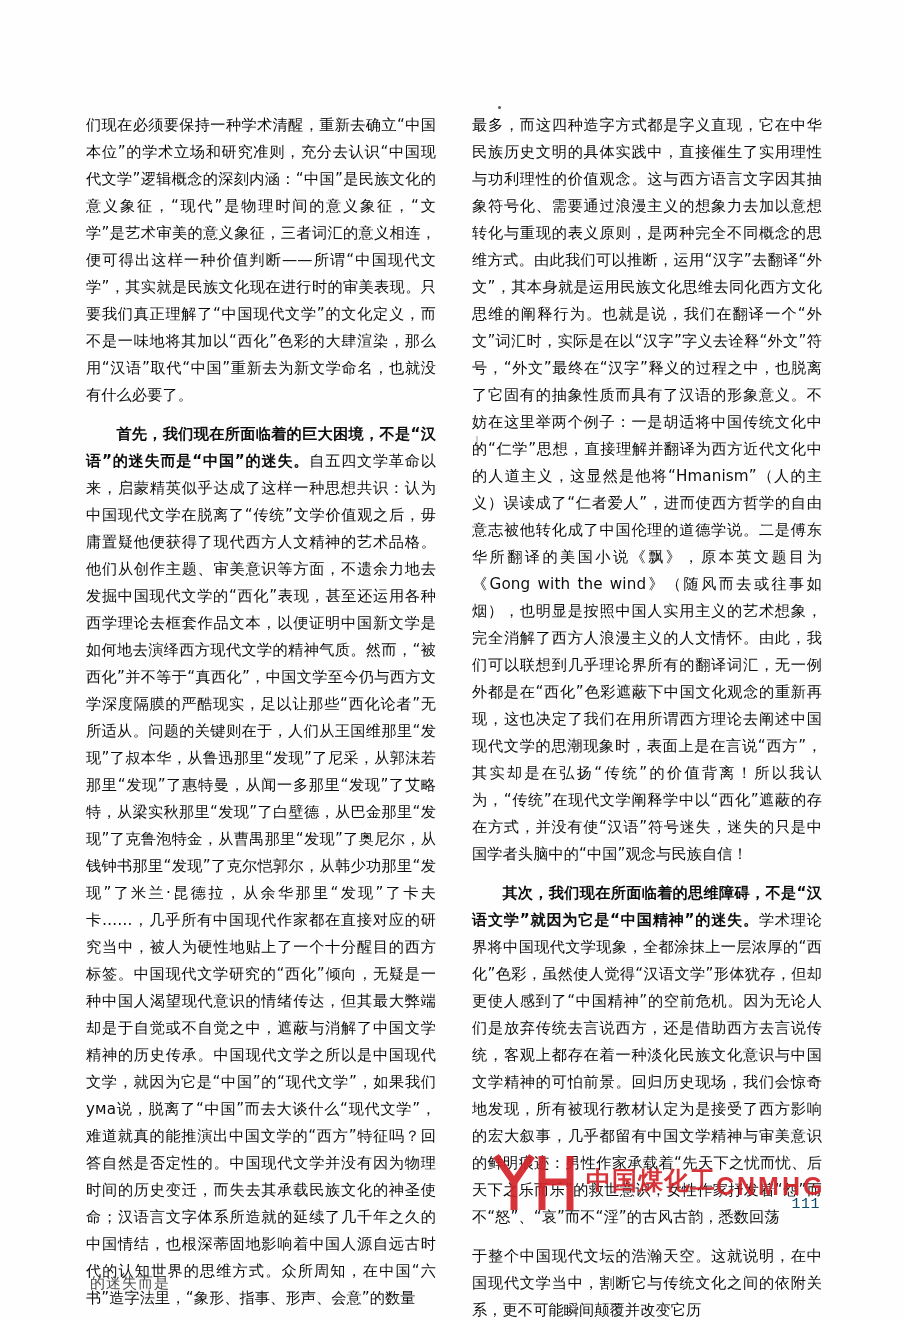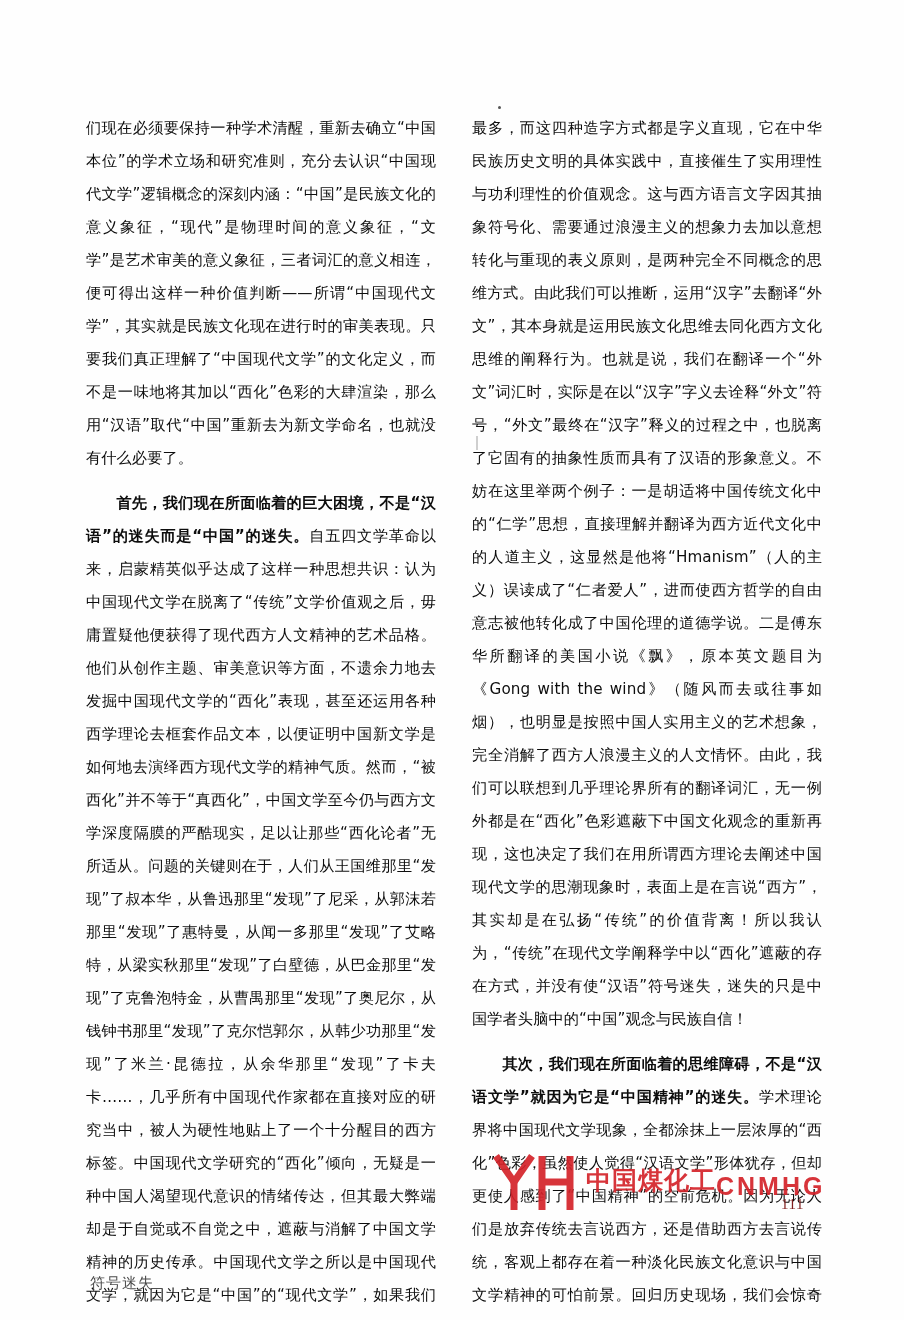--- a/index.html
+++ b/index.html
@@ -29,40 +29,40 @@
     width: 736px;
     display: flex;
     gap: 36px;
   }
   .col {
     width: 350px;
   }
   .col p {
     margin: 0;
     font-size: 15.2px;
-    line-height: 33px;
+    line-height: 27px;
     text-align: justify;
     text-justify: inter-ideograph;
     letter-spacing: 0.1px;
     font-family: "DejaVu Sans", "Liberation Sans", sans-serif;
     color: #0d0d0d;
   }
   .col p.indent {
     text-indent: 2em;
   }
   .col p + p {
     margin-top: 12px;
   }
   .page-number {
     position: absolute;
-    right: 100px;
+    right: 84px;
     top: 1196px;
     font-size: 15px;
-    font-family: Liberation Serif, serif;
-    color: #7f1d1d;
+    font-family: Liberation Mono, monospace;
+    color: #0c4a6e;
     letter-spacing: 0.5px;
   }
   .footer-note {
     position: absolute;
     left: 90px;
     top: 1274px;
     font-size: 15px;
     color: #4b4b4b;
     font-family: "DejaVu Sans", "Liberation Sans", sans-serif;
     letter-spacing: 1px;
@@ -163,15 +163,15 @@
         </g>
       </svg>
     </div>
     <div class="wm-text">
       <div class="wm-cn">中国煤化工</div>
       <div class="wm-en">CNMHG</div>
     </div>
   </div>
 
   <div class="page-number">111</div>
-  <div class="footer-note">符号迷失</div>
+  <div class="footer-note">的迷失而是</div>
 
 </div>
 
 </body></html>

